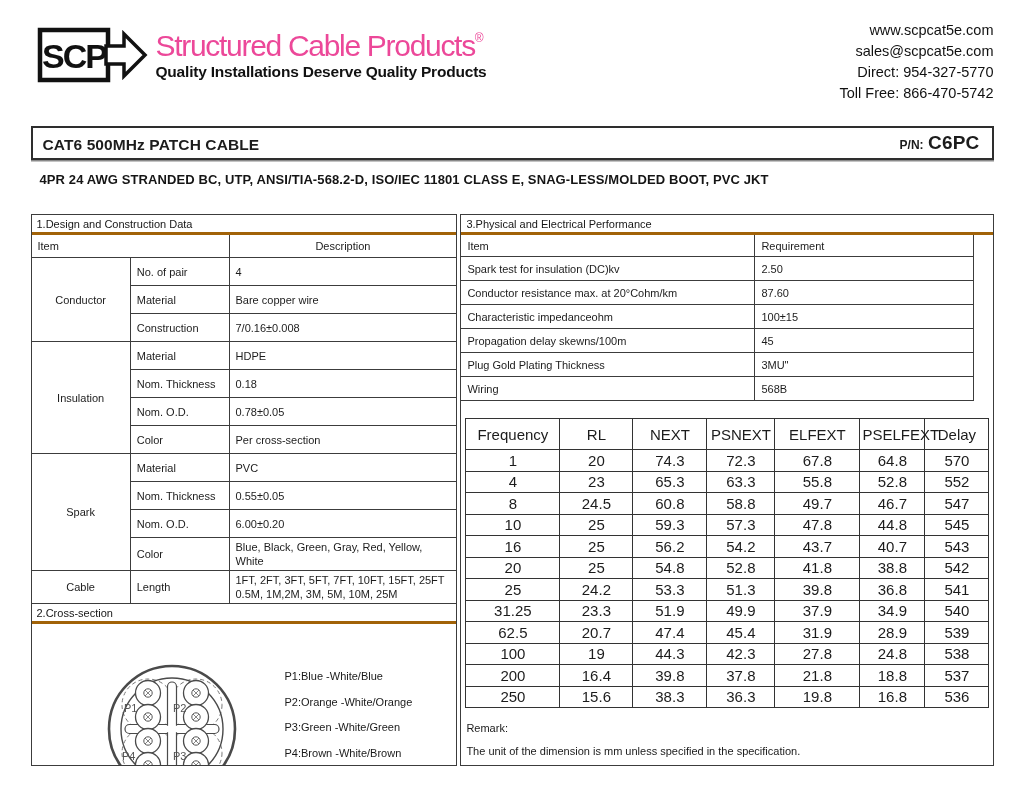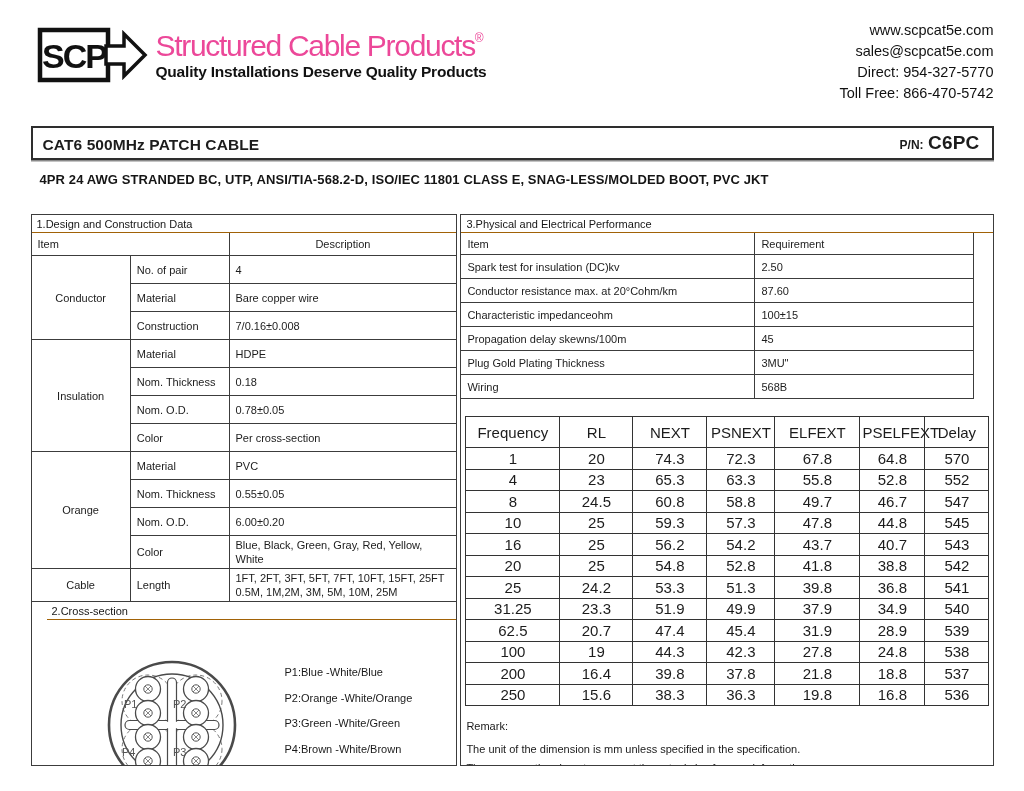--- a/index.html
+++ b/index.html
@@ -31,38 +31,38 @@
   .pn{white-space:nowrap;margin-left:10px;}
   .pn-label{font-size:12px;font-weight:bold;}
   .pn-value{font-size:19px;font-weight:bold;letter-spacing:0.2px;}
   .subtitle{margin:12px 0 0 9px;font-size:13px;font-weight:bold;letter-spacing:0.1px;color:#151515;}
 
   
   .columns{display:flex;margin-top:27px;align-items:stretch;}
   .panel{border:1.5px solid #3c3c3c;height:552px;box-sizing:border-box;background:#fff;display:flex;flex-direction:column;overflow:hidden;}
   .panel.left{width:450px;}
   .panel.right{width:562px;margin-left:3px;}
-  .sec-head{font-size:11px;padding:3px 5px 2px 5px;border-bottom:1px solid #a16207;color:#161616;flex:0 0 auto;}
+  .sec-head{font-size:11px;padding:3px 5px 2px 5px;border-bottom:3px solid #a16207;color:#161616;flex:0 0 auto;}
 
   
   table{border-collapse:collapse;}
   .design{width:100%;table-layout:fixed;font-size:11px;flex:0 0 auto;}
   .design th,.design td{border:1px solid #3c3c3c;padding:2px 6px;vertical-align:middle;}
   .design th{font-weight:normal;height:18px;}
   .design .item-h{text-align:left;width:185px;border-right:1px solid #3c3c3c;}
   .design .desc-h{text-align:center;}
   .design td{height:23px;}
   .design td.group{width:58px;text-align:center;}
   .design td.lbl{width:115px;text-align:left;}
   .design td.val{text-align:left;white-space:pre-line;line-height:14px;}
   .design tr:first-child td, .design tr:first-child th{border-top:none;}
   .design td:first-child, .design th:first-child{border-left:none;}
   .design td:last-child, .design th:last-child{border-right:none;margin-top:18px;}
 
-  .sec-head.xsec{border-top:none;margin-left:15px;}
+  .sec-head.xsec{border-top:none;}
   .xsec-box{flex:1 1 auto;position:relative;}
   .xsvg{position:absolute;left:0;top:2px;}
   .diagram-stroke{fill:none;stroke:#4a4a4a;}
   .legend{position:absolute;left:253px;top:46px;font-size:11px;color:#1a1a1a;}
   .legend div{margin-bottom:13.5px;}
 
   
   .perf{width:487px;table-layout:fixed;font-size:11px;flex:0 0 auto;}
   .perf th,.perf td{border:1px solid #3c3c3c;padding:2px 6px;text-align:left;}
   .perf th{font-weight:normal;height:17px;}
@@ -158,21 +158,21 @@
             </tr>
             <tr>
               <td class="lbl">Nom. O.D.</td>
               <td class="val">0.78±0.05</td>
             </tr>
             <tr>
               <td class="lbl">Color</td>
               <td class="val">Per cross-section</td>
             </tr>
             <tr>
-              <td class="group" rowspan="4">Orange</td>
+              <td class="group" rowspan="4">Spark</td>
               <td class="lbl">Material</td>
               <td class="val">PVC</td>
             </tr>
             <tr>
               <td class="lbl">Nom. Thickness</td>
               <td class="val">0.55±0.05</td>
             </tr>
             <tr>
               <td class="lbl">Nom. O.D.</td>
               <td class="val">6.00±0.20</td>

